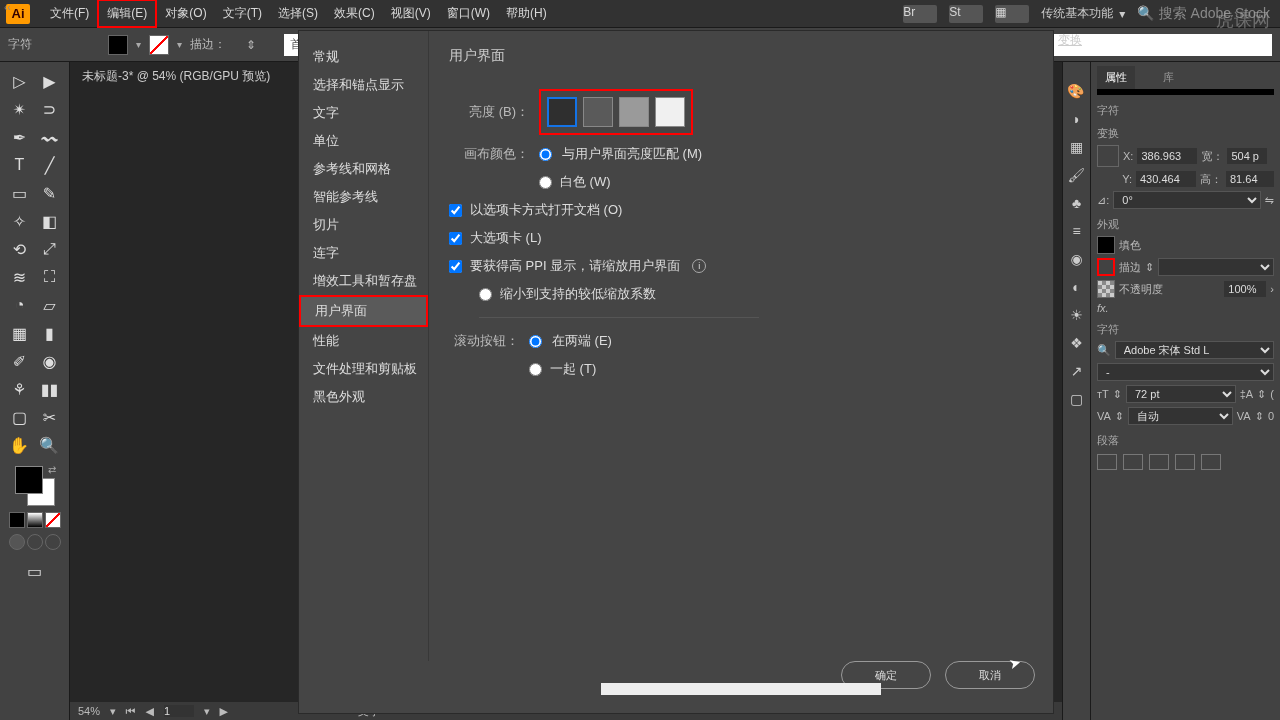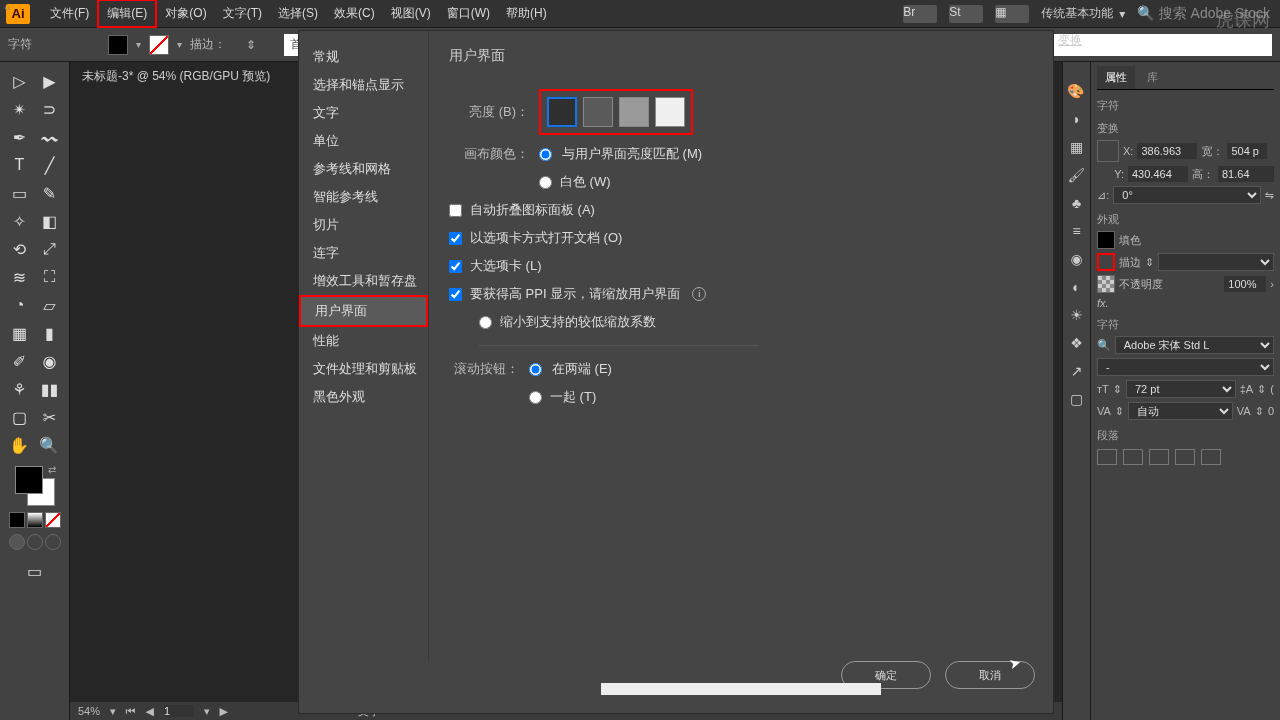--- a/index.html
+++ b/index.html
@@ -30,21 +30,21 @@
 .sw-bg { width: 28px; height: 28px; background: #fff; border: 1px solid #888; position: absolute; bottom: 0; right: 0; }
 .sw-swap { position: absolute; top: -2px; right: -2px; color: #aaa; font-size: 10px; }
 .small-row { display: flex; gap: 2px; margin-top: 4px; }
 .small-sw { width: 16px; height: 16px; border: 1px solid #666; }
 .canvas-area { flex: 1; background: #262626; position: relative; }
 .doc-tab { padding: 6px 12px; color: #ccc; font-size: 12px; }
 .chev-left { position: absolute; left: 4px; top: 2px; color: #888; font-size: 10px; }
 .right-dock { width: 28px; background: #424242; border-left: 1px solid #1a1a1a; display: flex; flex-direction: column; align-items: center; gap: 10px; padding-top: 20px; }
 .dock-icon { width: 18px; height: 18px; color: #ccc; display: flex; align-items: center; justify-content: center; font-size: 14px; }
 .right-panels { width: 190px; background: #424242; border-left: 1px solid #1a1a1a; padding: 4px 6px; overflow: hidden; font-size: 11px; color: #bbb; }
-.panel-tabs-row { display: flex; gap: 4px; border-bottom: 1px solid #000000; }
+.panel-tabs-row { display: flex; gap: 20px; border-bottom: 6px solid #000000; }
 .ptab { padding: 4px 8px; color: #999; }
 .ptab.active { color: #fff; background: #383838; }
 .rp-section { font-size: 11px; color: #aaa; margin: 8px 0 4px; }
 .rp-row { display: flex; align-items: center; gap: 4px; margin: 4px 0; font-size: 11px; }
 .rp-input { background: #333; border: none; color: #ddd; padding: 2px 4px; width: 60px; font-size: 11px; }
 .rp-sw-small { width: 18px; height: 18px; background: #000; border: 1px solid #666; }
 .rp-sw-stroke { width: 18px; height: 18px; background: #424242; border: 2px solid #ff0000; position: relative; }
 .rp-sw-opacity { width: 18px; height: 18px; background: repeating-conic-gradient(#888 0 25%, #ccc 0 50%) 0 0/8px 8px; border: 1px solid #666; }
 .rp-dd { background: #333; border: 1px solid #555; color: #ddd; padding: 1px 18px 1px 4px; font-size: 11px; flex: 1; }
 .align-row { display: flex; gap: 6px; margin-top: 6px; }
@@ -224,21 +224,21 @@
       <span>X:</span>
       <input class="rp-input" value="386.963" style="">
       <span>宽：</span>
       <input class="rp-input" style="width: 40px;" value="504 p">
     </div>
     <div class="rp-row">
       <div style="width:22px"></div>
       <span>Y:</span>
       <input class="rp-input" value="430.464" style="">
       <span>高：</span>
-      <input class="rp-input" style="width: 56px;" value="81.64">
+      <input class="rp-input" style="width: 48px;" value="81.64">
     </div>
     <div class="rp-row">
       <span>⊿:</span>
       <select class="rp-dd" style="width:50px"><option>0°</option></select>
       <span style="margin-left:auto">⇋</span>
     </div>
     <div class="rp-section">外观</div>
     <div class="rp-row">
         <div class="rp-sw-small"></div>
         <span>填色</span>
@@ -330,24 +330,20 @@
       <div class="dlg-row">
         <span class="dlg-label">画布颜色：</span>
         <input type="radio" class="radio" checked="" style="">
         <span>与用户界面亮度匹配 (M)</span>
       </div>
       <div class="opt-row indent">
         <input type="radio" class="radio" style="">
         <span>白色 (W)</span>
       </div>
       <div class="opt-row">
-        <input type="checkbox" class="checkbox" style="">
-        <span>自动折叠图标面板 (A)</span>
-      </div>
-      <div class="opt-row">
         <input type="checkbox" class="checkbox" checked="" style="">
         <span>以选项卡方式打开文档 (O)</span>
       </div>
       <div class="opt-row">
         <input type="checkbox" class="checkbox" checked="" style="">
         <span>大选项卡 (L)</span>
       </div>
       <div class="opt-row">
         <input type="checkbox" class="checkbox" checked="" style="">
         <span>要获得高 PPI 显示，请缩放用户界面</span>

